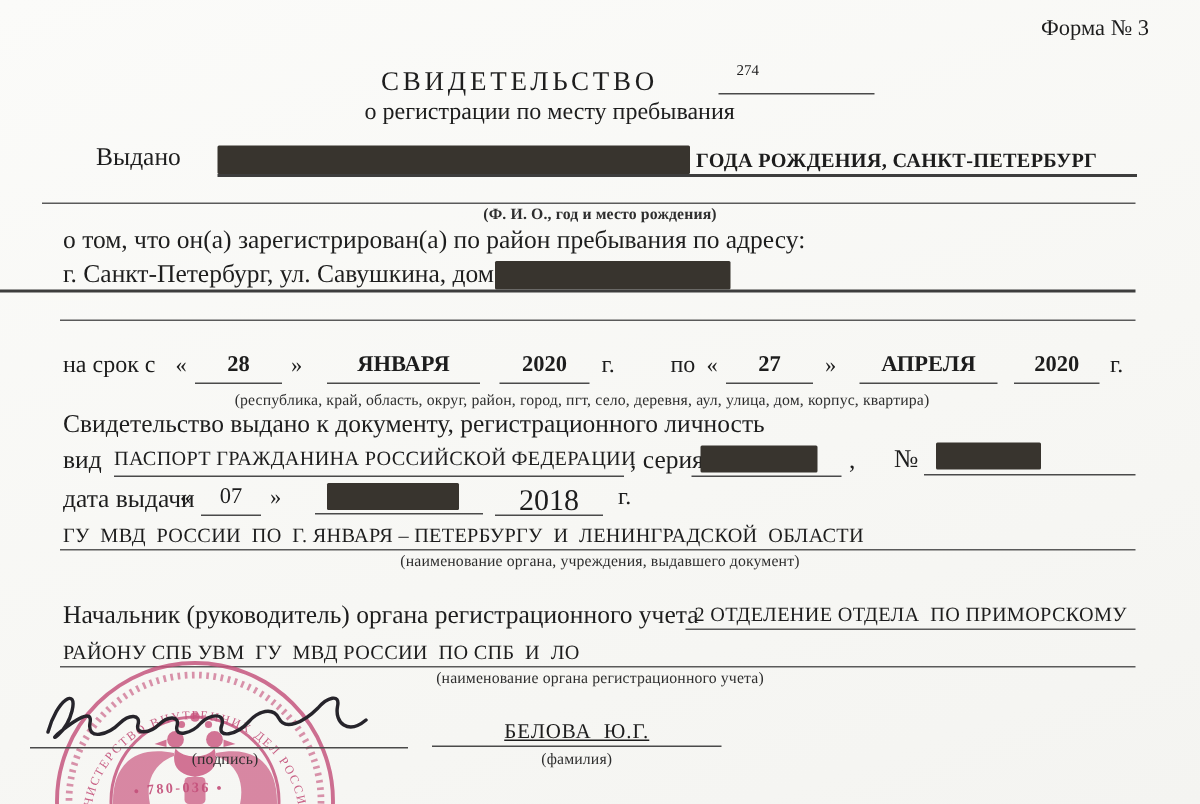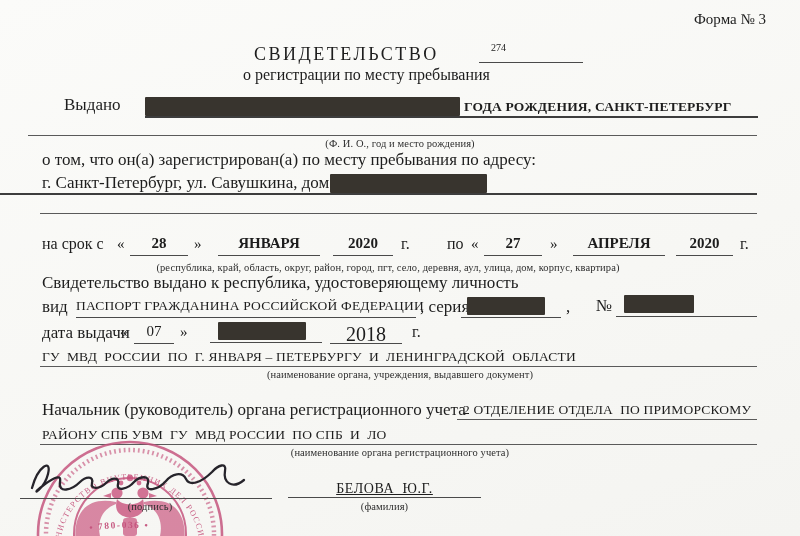--- a/index.html
+++ b/index.html
@@ -34,23 +34,23 @@
   <div class="abs" style="top:44px;left:254px;font-size:18px;letter-spacing:2.5px;">СВИДЕТЕЛЬСТВО</div>
   <div class="abs uline" style="top:42px;left:479px;width:92px;height:20px;text-align:left;padding-left:12px;font-size:10px;">274</div>
   <div class="abs t16" style="top:66px;left:243px;">о регистрации по месту пребывания</div>
 
   <div class="abs t17" style="top:95px;left:64px;">Выдано</div>
   <div class="redact" style="top:97px;left:145px;width:315px;height:19px;"></div>
   <div class="abs caps" style="top:99px;left:464px;font-weight:700;">ГОДА РОЖДЕНИЯ, САНКТ-ПЕТЕРБУРГ</div>
   <div class="abs" style="top:116px;left:145px;width:613px;border-bottom:2px solid #3d3d3d;"></div>
 
   <div class="abs thin" style="top:135px;left:28px;width:729px;"></div>
-  <div class="abs caption" style="top:138px;left:250px;width:300px;">(Ф. И. О., год и место рождения)</div>
+  <div class="abs caption" style="top:138px;left:250px;width:300px;font-weight:bold;">(Ф. И. О., год и место рождения)</div>
 
-  <div class="abs t17" style="top:150px;left:42px;">о том, что он(а) зарегистрирован(а) по месту пребывания по адресу:</div>
+  <div class="abs t17" style="top:150px;left:42px;">о том, что он(а) зарегистрирован(а) по район пребывания по адресу:</div>
 
   <div class="abs t17" style="top:173px;left:42px;">г. Санкт-Петербург, ул. Савушкина, дом</div>
   <div class="redact" style="top:174px;left:330px;width:157px;height:19px;"></div>
   <div class="abs" style="top:193px;left:0;width:757px;border-bottom:2px solid #3d3d3d;"></div>
 
   <div class="abs thin" style="top:213px;left:40px;width:717px;"></div>
   <div class="abs caption" style="top:216px;left:48px;width:680px;margin-top:46px;">(республика, край, область, округ, район, город, пгт, село, деревня, аул, улица, дом, корпус, квартира)</div>
 
   <div class="abs t16" style="top:235px;left:42px;">на срок с</div>
   <div class="abs qm" style="top:236px;left:117px;">«</div>
@@ -60,21 +60,21 @@
   <div class="slot" style="top:235px;left:333px;width:60px;">2020</div>
   <div class="abs t16" style="top:235px;left:401px;">г.</div>
   <div class="abs t16" style="top:235px;left:447px;">по</div>
   <div class="abs qm" style="top:236px;left:471px;">«</div>
   <div class="slot" style="top:235px;left:484px;width:58px;">27</div>
   <div class="abs qm" style="top:236px;left:550px;">»</div>
   <div class="slot" style="top:235px;left:573px;width:92px;">АПРЕЛЯ</div>
   <div class="slot" style="top:235px;left:676px;width:57px;">2020</div>
   <div class="abs t16" style="top:235px;left:740px;">г.</div>
 
-  <div class="abs t17" style="top:273px;left:42px;">Свидетельство выдано к республика, удостоверяющему личность</div>
+  <div class="abs t17" style="top:273px;left:42px;">Свидетельство выдано к документу, регистрационного личность</div>
 
   <div class="abs t17" style="top:297px;left:42px;">вид</div>
   <div class="abs uline capsreg" style="top:298px;left:76px;width:340px;height:19px;text-align:left;">ПАСПОРТ ГРАЖДАНИНА РОССИЙСКОЙ ФЕДЕРАЦИИ</div>
   <div class="abs t17" style="top:297px;left:420px;">, серия</div>
   <div class="abs uline" style="top:298px;left:461px;width:100px;height:19px;"></div>
   <div class="redact" style="top:297px;left:467px;width:78px;height:18px;"></div>
   <div class="abs t17" style="top:297px;left:566px;">,</div>
   <div class="abs t17" style="top:296px;left:596px;">№</div>
   <div class="abs uline" style="top:297px;left:616px;width:141px;height:19px;"></div>
   <div class="redact" style="top:295px;left:624px;width:70px;height:18px;"></div>

